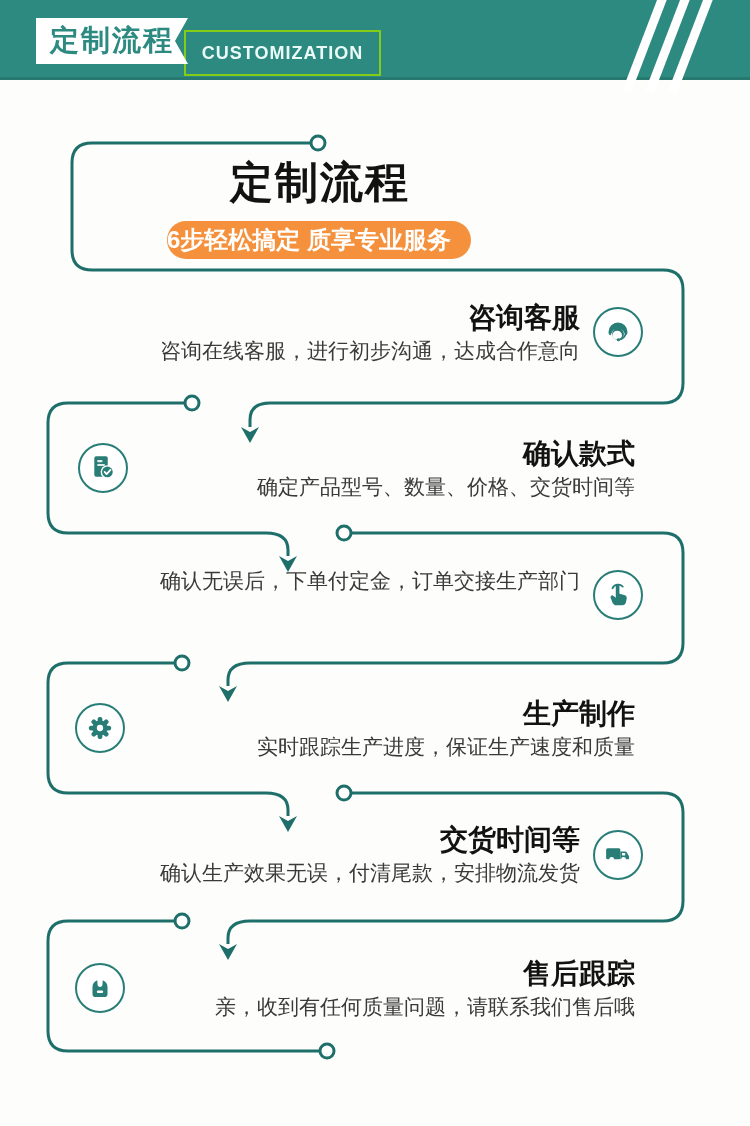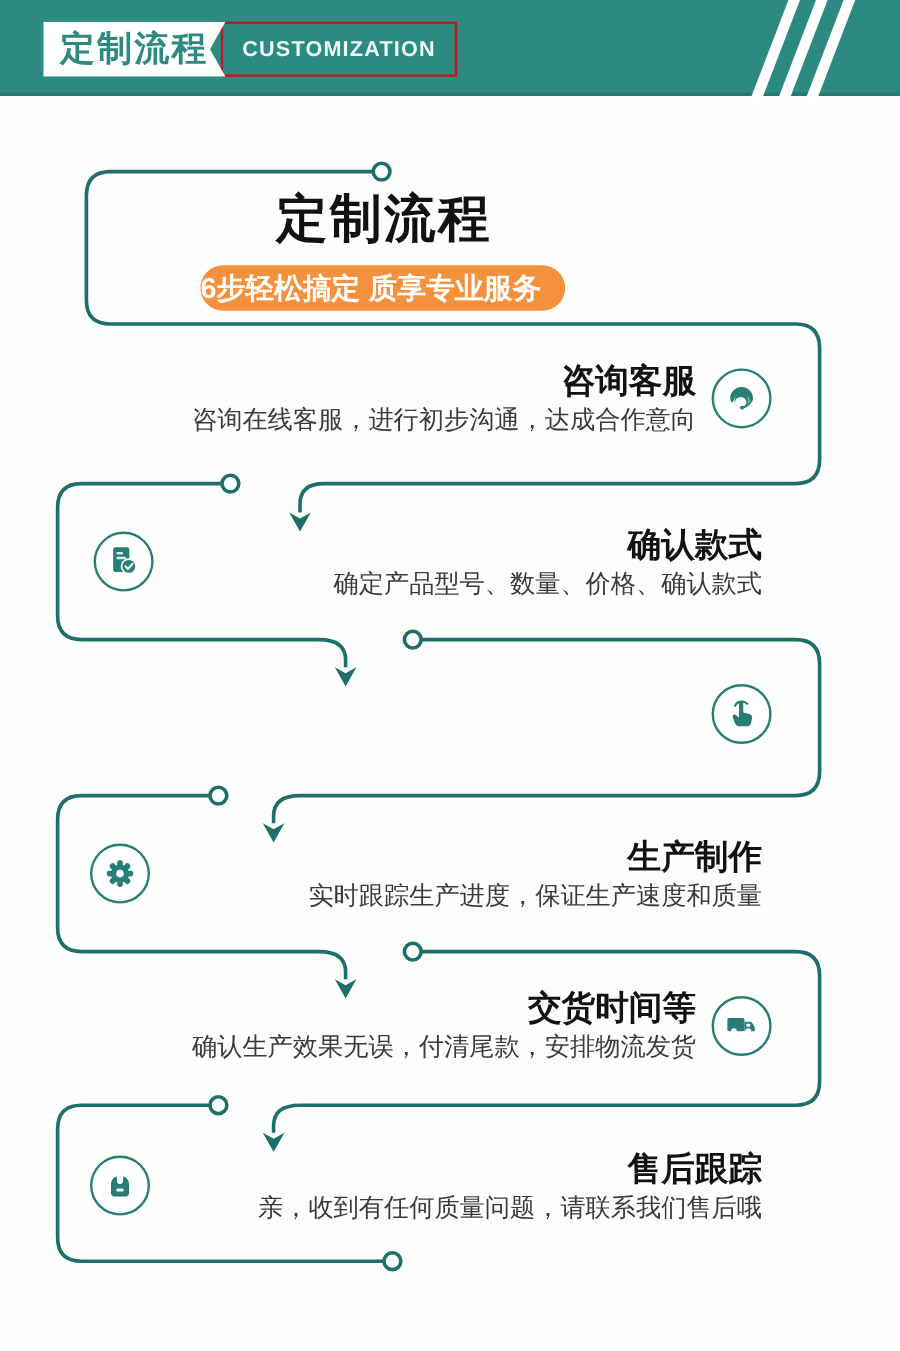--- a/index.html
+++ b/index.html
@@ -11,21 +11,21 @@
   body{font-family:"Liberation Sans","DejaVu Sans",sans-serif;}
   .page{position:relative;width:750px;height:1126px;background:#fdfdfb;overflow:hidden;}
 
   
   .header{position:absolute;left:0;top:0;width:750px;height:80px;background:var(--c-teal);
           box-shadow:inset 0 -3px 0 rgba(0,0,0,.12);}
   .hbox-cn{position:absolute;left:36px;top:18px;width:152px;height:46px;background:#fff;z-index:2;
            display:flex;align-items:center;justify-content:center;
            clip-path:polygon(0 0,100% 0,calc(100% - 13px) 50%,100% 100%,0 100%);}
   .hbox-cn span{color:var(--c-teal);font-size:29px;font-weight:bold;letter-spacing:2px;}
-  .hbox-en{position:absolute;left:184px;top:18px;width:197px;height:46px;border:2px solid #b91c1c;
+  .hbox-en{position:absolute;left:184px;top:30px;width:197px;height:46px;border:2px solid #84cc16;
            display:flex;align-items:center;justify-content:center;}
   .hbox-en span{color:#eafaf7;font-size:18px;font-weight:bold;letter-spacing:1px;}
   .stripes i{position:absolute;top:-16px;width:9px;height:112px;background:#fff;transform:rotate(21deg);}
   .stripes i:nth-child(1){left:642px;}
   .stripes i:nth-child(2){left:665px;}
   .stripes i:nth-child(3){left:688px;}
 
   
   .flow{position:absolute;left:0;top:0;width:750px;height:1126px;z-index:1;}
   .flow path.line{fill:none;stroke:var(--c-line);stroke-width:3;}
@@ -120,36 +120,37 @@
       <circle class="ic" cx="24" cy="26.5" r="7.5"></circle>
       <ellipse cx="23" cy="28" rx="6" ry="5.5" fill="#fff"></ellipse>
       <path class="ic-s" d="M34,25 a10.5,10.5 0 0 1 -9,8.5"></path>
       <circle class="ic" cx="24.5" cy="33.8" r="2"></circle>
     </svg>
   </span>
 
   <section class="step left s2">
     <div class="txt">
       <h2>确认款式</h2>
-      <p>确定产品型号、数量、价格、确认款式</p>
+      <p>确定产品型号、数量、价格、交货时间等</p>
     </div>
   </section>
   <span class="badge b2">
     <svg viewBox="0 0 48 48">
       <rect class="ic" x="13" y="9" width="17" height="26" rx="2.5"></rect>
       <rect x="16.5" y="14" width="7" height="2.6" rx="1.3" fill="#fff" opacity=".85"></rect>
       <rect x="16.5" y="19" width="10" height="2.6" rx="1.3" fill="#fff" opacity=".85"></rect>
       <circle cx="29.5" cy="29" r="8.5" fill="#fff"></circle>
       <circle class="ic" cx="29.5" cy="29" r="6.8"></circle>
       <path d="M26,29 l2.6,2.8 4.8,-5.4" fill="none" stroke="#fff" stroke-width="2.2" stroke-linecap="round" stroke-linejoin="round"></path>
     </svg>
   </span>
 
   <section class="step right s3">
     <div class="txt">
+      <p>确认无误后，下单付定金，订单交接生产部门</p>
     </div>
   </section>
   <span class="badge b3">
     <svg viewBox="0 0 48 48">
       <path class="ic-s" d="M17,15.5 a8,8 0 0 1 13,-2.2"></path>
       <path class="ic" d="M21.2,12.5 a2.3,2.3 0 0 1 4.6,0 v10 l6.2,1.6 a4,4 0 0 1 3,4.2 l-0.9,4.6 a5.2,5.2 0 0 1 -5.1,4.1 h-6.6 a6,6 0 0 1 -5.6,-3.9 l-2.2,-5.9 a2.1,2.1 0 0 1 3.4,-2.2 l3.2,2.6 z"></path>
     </svg>
   </span>
 
   <section class="step left s4">

